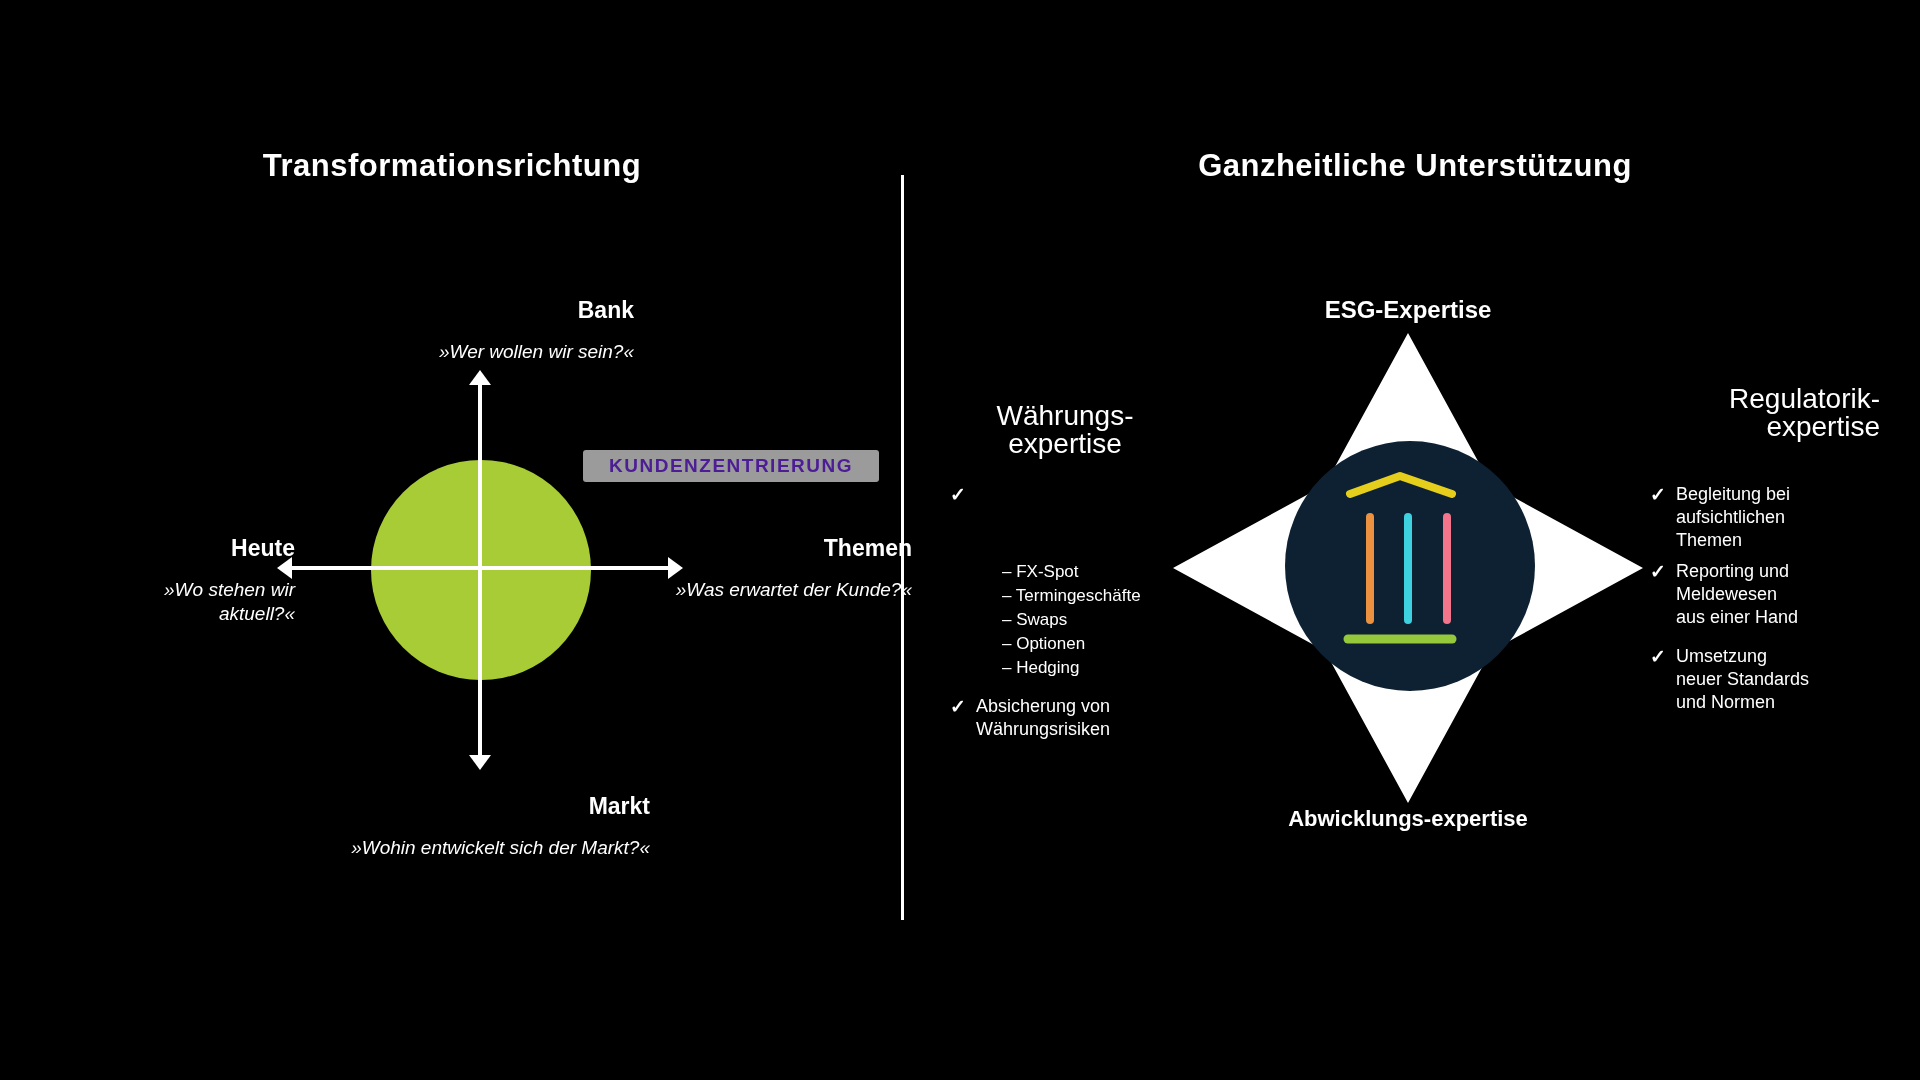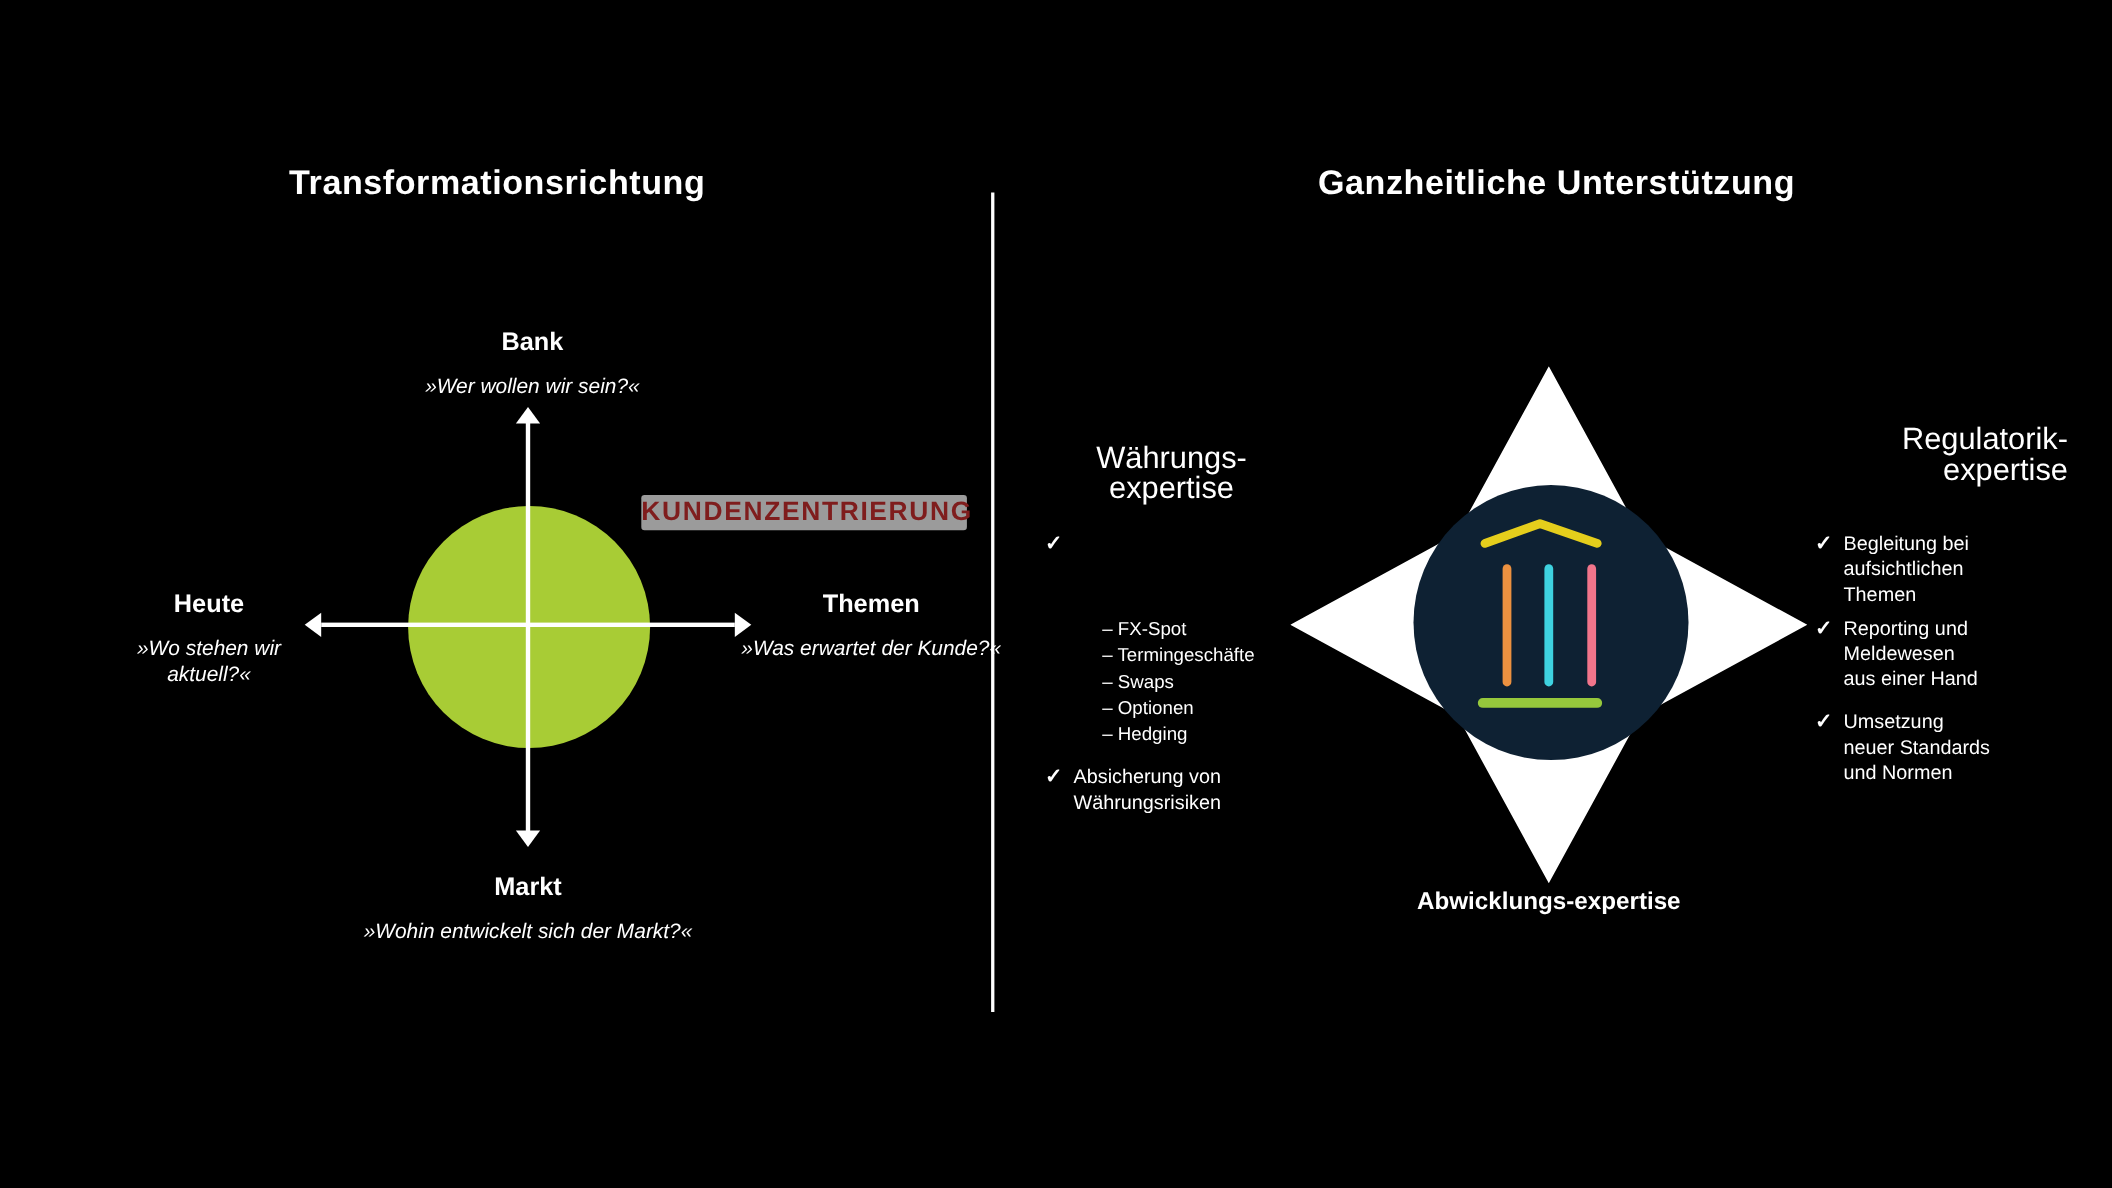--- a/index.html
+++ b/index.html
@@ -14,27 +14,27 @@
                 background:#a8cc35;z-index:1;}
   .axis-line{background:#ffffff;z-index:2;}
   .axis-v{left:478px;top:384px;width:4px;height:372px;}
   .axis-h{left:292px;top:566px;width:376px;height:4px;}
   .arrow{width:0;height:0;z-index:2;}
   .arrow-up{left:469px;top:370px;border-left:11px solid transparent;border-right:11px solid transparent;border-bottom:15px solid #ffffff;}
   .arrow-down{left:469px;top:755px;border-left:11px solid transparent;border-right:11px solid transparent;border-top:15px solid #ffffff;}
   .arrow-left{left:277px;top:557px;border-top:11px solid transparent;border-bottom:11px solid transparent;border-right:15px solid #ffffff;}
   .arrow-right{left:668px;top:557px;border-top:11px solid transparent;border-bottom:11px solid transparent;border-left:15px solid #ffffff;}
 
-  .axis-label{text-align:center;z-index:3;}
+  .axis-label{text-align:right;z-index:3;}
   .axis-label .term{font-size:23px;font-weight:bold;line-height:28px;}
   .axis-label .question{font-size:19px;font-style:italic;line-height:24px;margin-top:16px;}
 
   .badge{left:583px;top:450px;width:296px;height:32px;background:#9b9b9b;border-radius:3px;
          text-align:center;line-height:32px;z-index:3;}
-  .badge span{color:#7f1d1d;font-weight:bold;font-size:24px;letter-spacing:1.5px;margin-top:32px;}
+  .badge span{color:#4c1d95;font-weight:bold;font-size:19px;letter-spacing:1.5px;margin-top:32px;}
 
   
   .star-svg{left:1173px;top:333px;z-index:1;}
   .navy-circle{left:1285px;top:441px;width:250px;height:250px;border-radius:50%;
                background:#0e2133;z-index:2;}
   .bank-svg{left:1285px;top:441px;z-index:3;}
 
   .side-label{font-weight:bold;text-align:center;z-index:3;}
   .label-top{left:1258px;top:296px;width:300px;font-size:24px;}
   .label-bottom{left:1233px;top:806px;width:350px;font-size:22px;}
@@ -88,20 +88,21 @@
   </svg>
   <div class="abs navy-circle"></div>
   <svg class="abs bank-svg" width="250" height="250" viewBox="0 0 250 250">
     <polyline points="65,53 115,35 167,53" fill="none" stroke="#e5ce1c" stroke-width="8" stroke-linecap="round" stroke-linejoin="round"></polyline>
     <line x1="85" y1="76" x2="85" y2="179" stroke="#ec9140" stroke-width="8" stroke-linecap="round"></line>
     <line x1="123" y1="76" x2="123" y2="179" stroke="#3ed2e0" stroke-width="8" stroke-linecap="round"></line>
     <line x1="162" y1="76" x2="162" y2="179" stroke="#f2758b" stroke-width="8" stroke-linecap="round"></line>
     <line x1="63" y1="198" x2="167" y2="198" stroke="#96c83c" stroke-width="9" stroke-linecap="round"></line>
   </svg>
 
+  <div class="abs side-label label-top">ESG-Expertise</div>
   <div class="abs side-label label-bottom">Abwicklungs-expertise</div>
 
   <div class="abs block-heading" style="left:958px;top:402px;width:214px;">
     <div>Währungs-</div>
     <div>expertise</div>
   </div>
   <div class="abs check-item" style="left:950px;top:483px;width:230px;">
     <span class="check">✓</span>
   </div>
   <div class="abs dash-list" style="left:1002px;top:560px;width:180px;">

